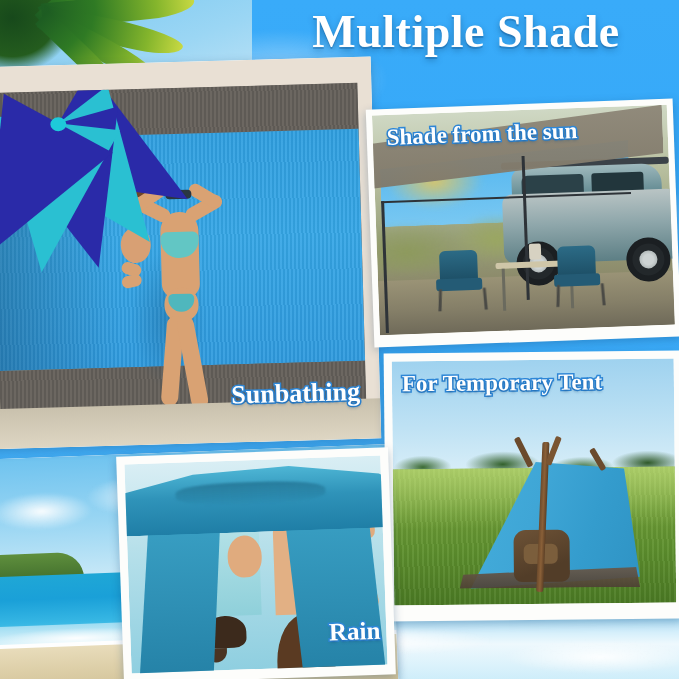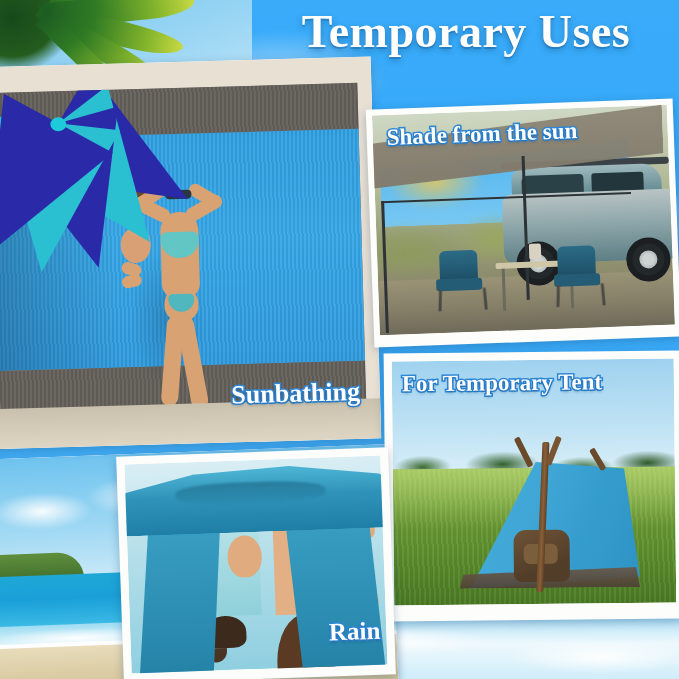--- a/index.html
+++ b/index.html
@@ -509,21 +509,21 @@
       <div class="frond f2"></div>
       <div class="frond f3"></div>
       <div class="frond f4"></div>
     </div>
 
     <div class="ocean-strip">
       <div class="ocean-foam"></div>
     </div>
   </div>
 
-  <div class="title">Temporary Uses</div>
+  <div class="title">Multiple Shade</div>
 
   <div class="panel" id="panel-beach">
     <div class="photo">
       <div class="beach-sky"></div>
       <div class="beach-clouds"></div>
       <div class="headland"></div>
       <div class="sea"></div>
       <div class="surf"></div>
       <div class="beach-sand"></div>
     </div>

